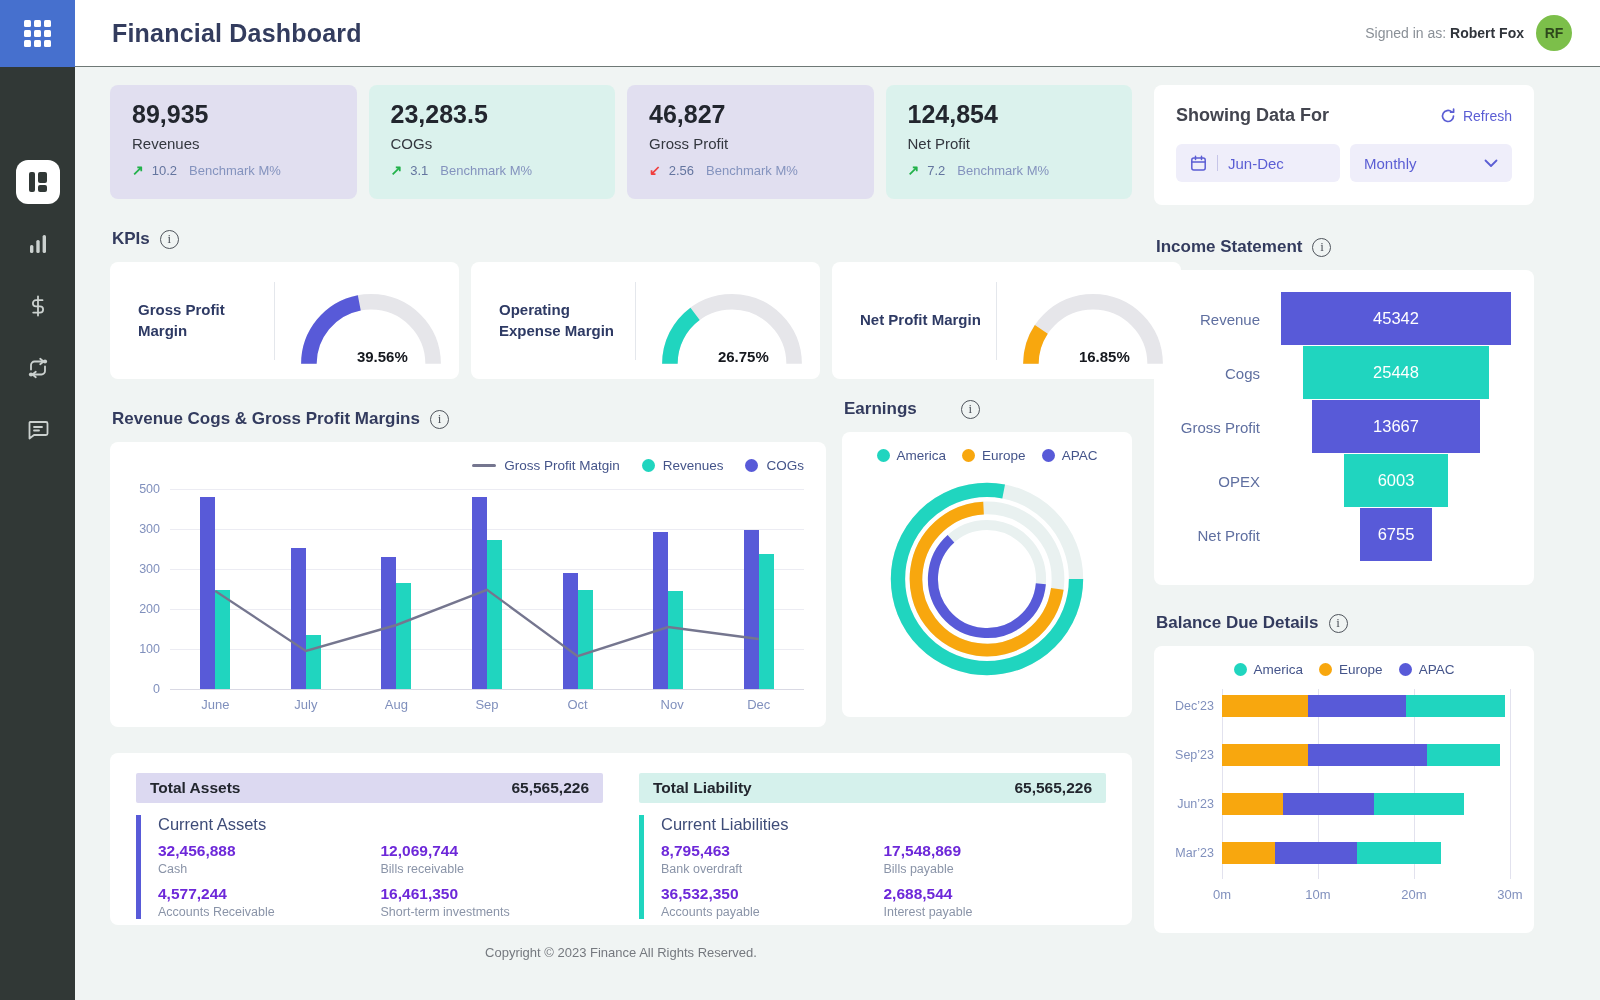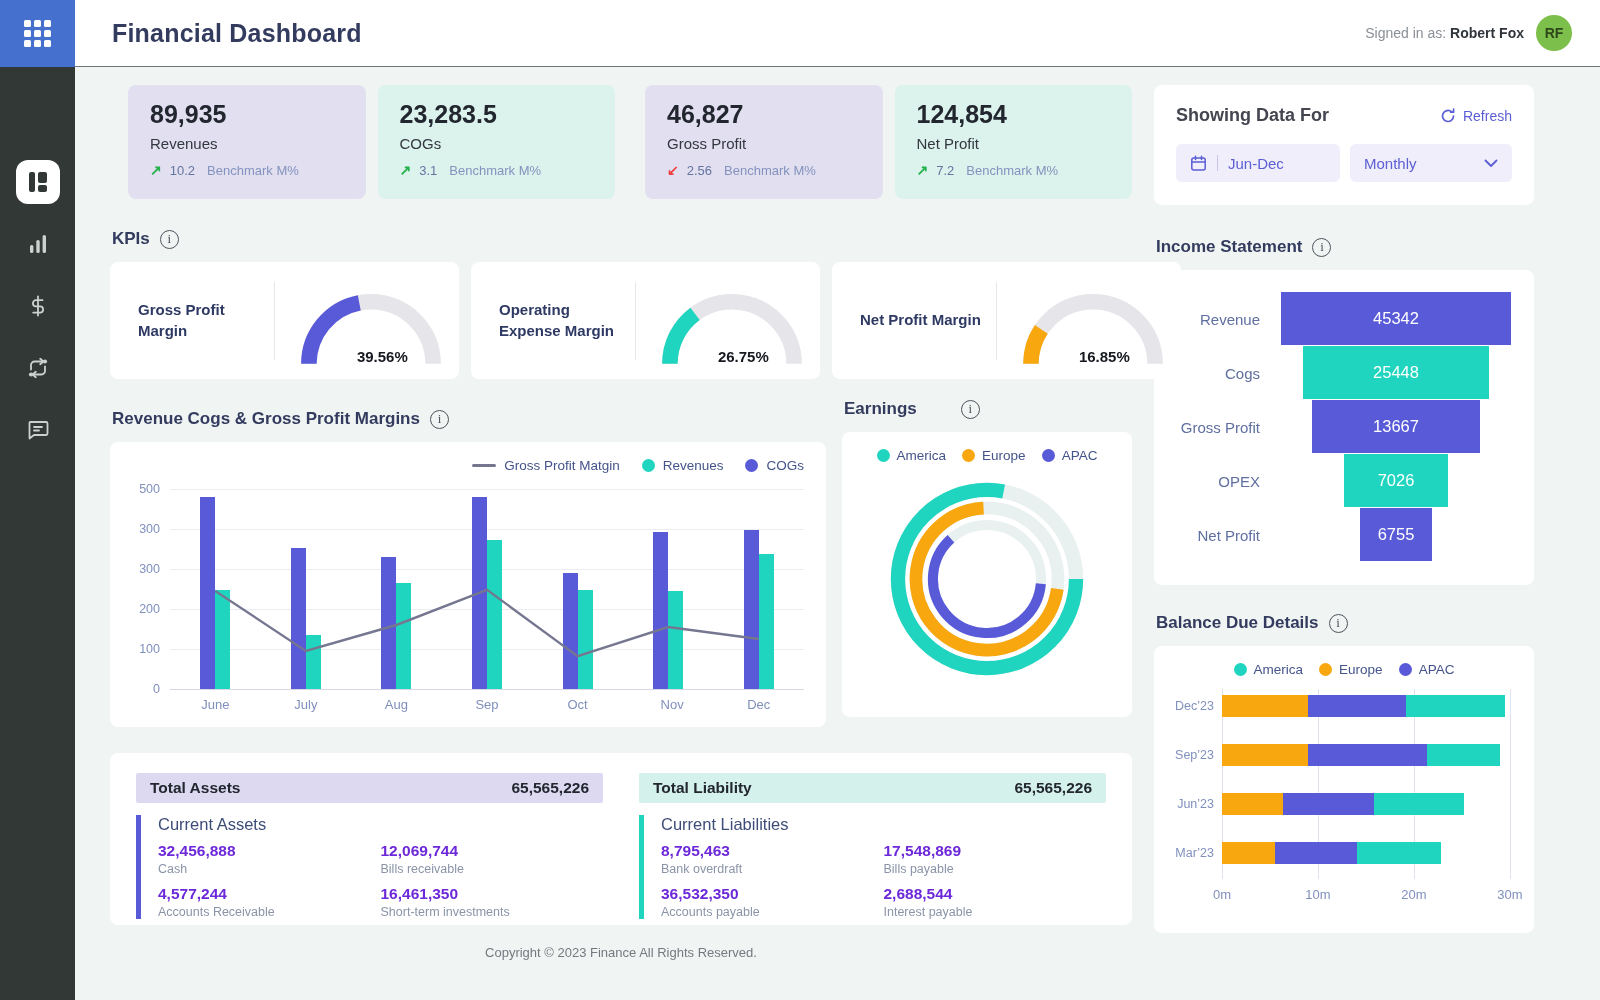--- a/index.html
+++ b/index.html
@@ -33,21 +33,21 @@
   .col-right { width:380px; flex:0 0 380px; }
 
   .section-head { display:flex; align-items:center; gap:10px; margin:30px 0 13px 2px; }
   .section-head .t { font-size:17px; font-weight:700; color:#333B5E; }
   .info-icon { width:19px; height:19px; border:1.6px solid #4F545C; border-radius:50%; color:#4F545C;
     font-family:"Liberation Serif", serif; font-size:13px; line-height:16px; text-align:center; cursor:pointer; flex:0 0 19px; }
 
   
   .stats-row { display:flex; gap:12px; height:114px; }
   .stat-card { flex:1; border-radius:8px; padding:15px 22px 13px; }
-  .stat-card.lavender { background:#E1DFF0;margin-left:18px; }
+  .stat-card.lavender { background:#E1DFF0; }
   .stat-card.mint { background:#DBF2ED; }
   .stat-value { font-size:25px; font-weight:700; color:#22262E; }
   .stat-label { font-size:15px; color:#33373F; margin-top:6px; }
   .stat-delta { display:flex; align-items:center; gap:8px; margin-top:10px; font-size:13px; }
   .d-arrow { font-size:14px; font-weight:700; }
   .d-arrow.up { color:#23B24B; } .d-arrow.down { color:#F03E3E; }
   .d-num { color:#64759F; }
   .d-bench { color:#8493BE; margin-left:4px; }
 
   
@@ -488,21 +488,21 @@
             <div class="f-zone">
               <div class="f-bar" style="width: 168px; background: rgb(88, 90, 216);">
                 <span>13667</span>
               </div>
             </div>
           </div>
           <div class="f-row">
             <div class="f-label">OPEX</div>
             <div class="f-zone">
               <div class="f-bar" style="width: 104px; background: rgb(32, 213, 191);">
-                <span>7026</span>
+                <span>6003</span>
               </div>
             </div>
           </div>
           <div class="f-row">
             <div class="f-label">Net Profit</div>
             <div class="f-zone">
               <div class="f-bar" style="width: 72px; background: rgb(88, 90, 216);">
                 <span>6755</span>
               </div>
             </div>

